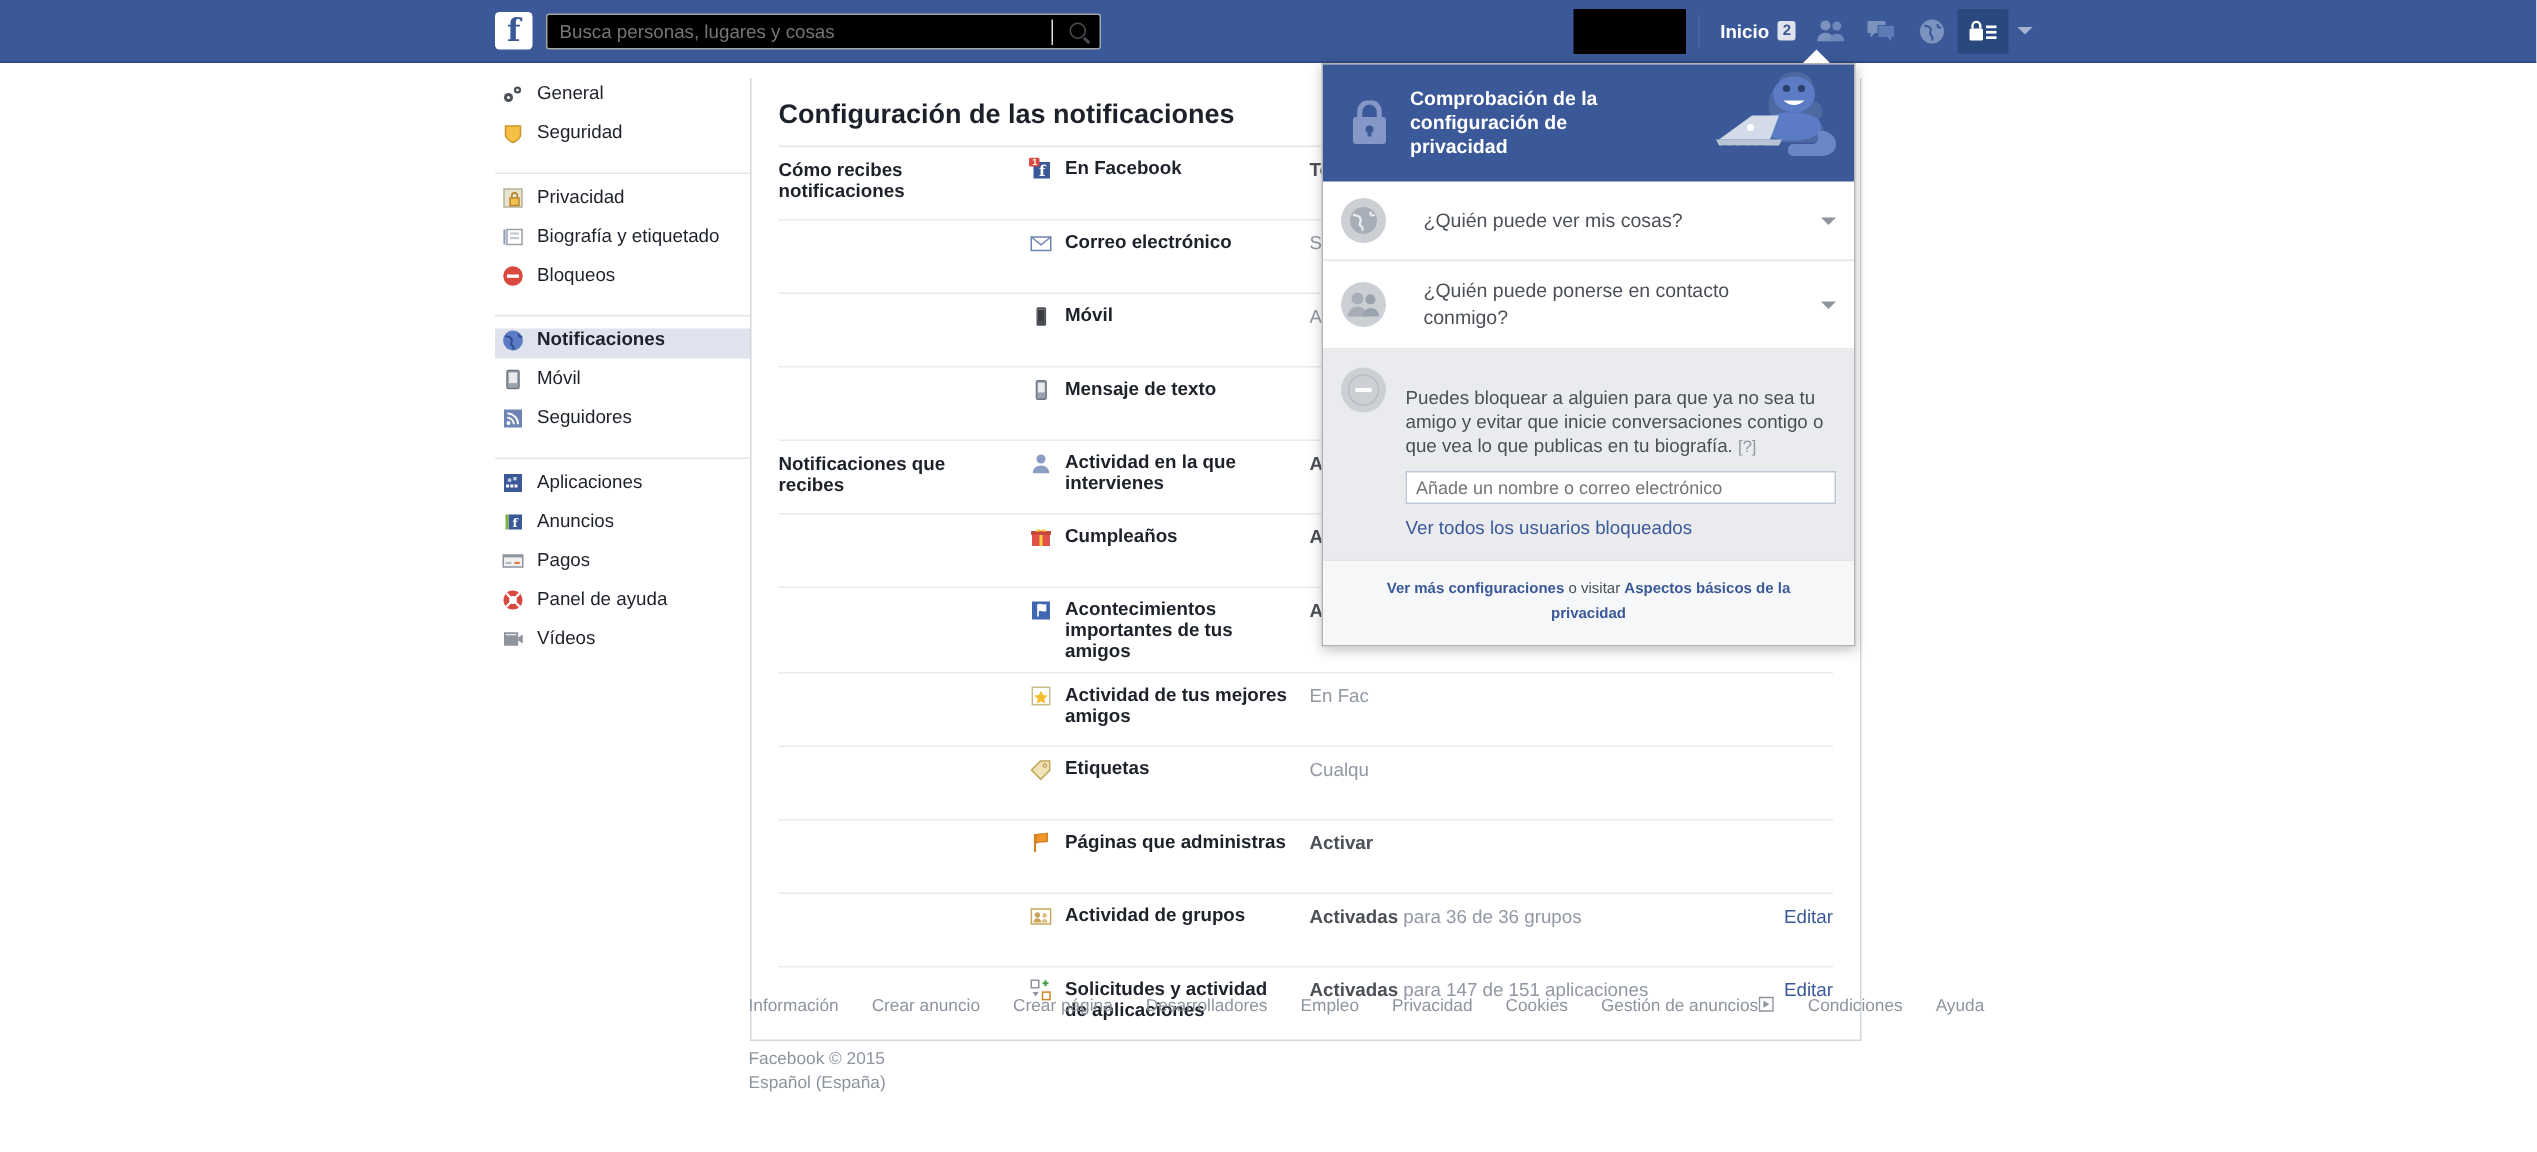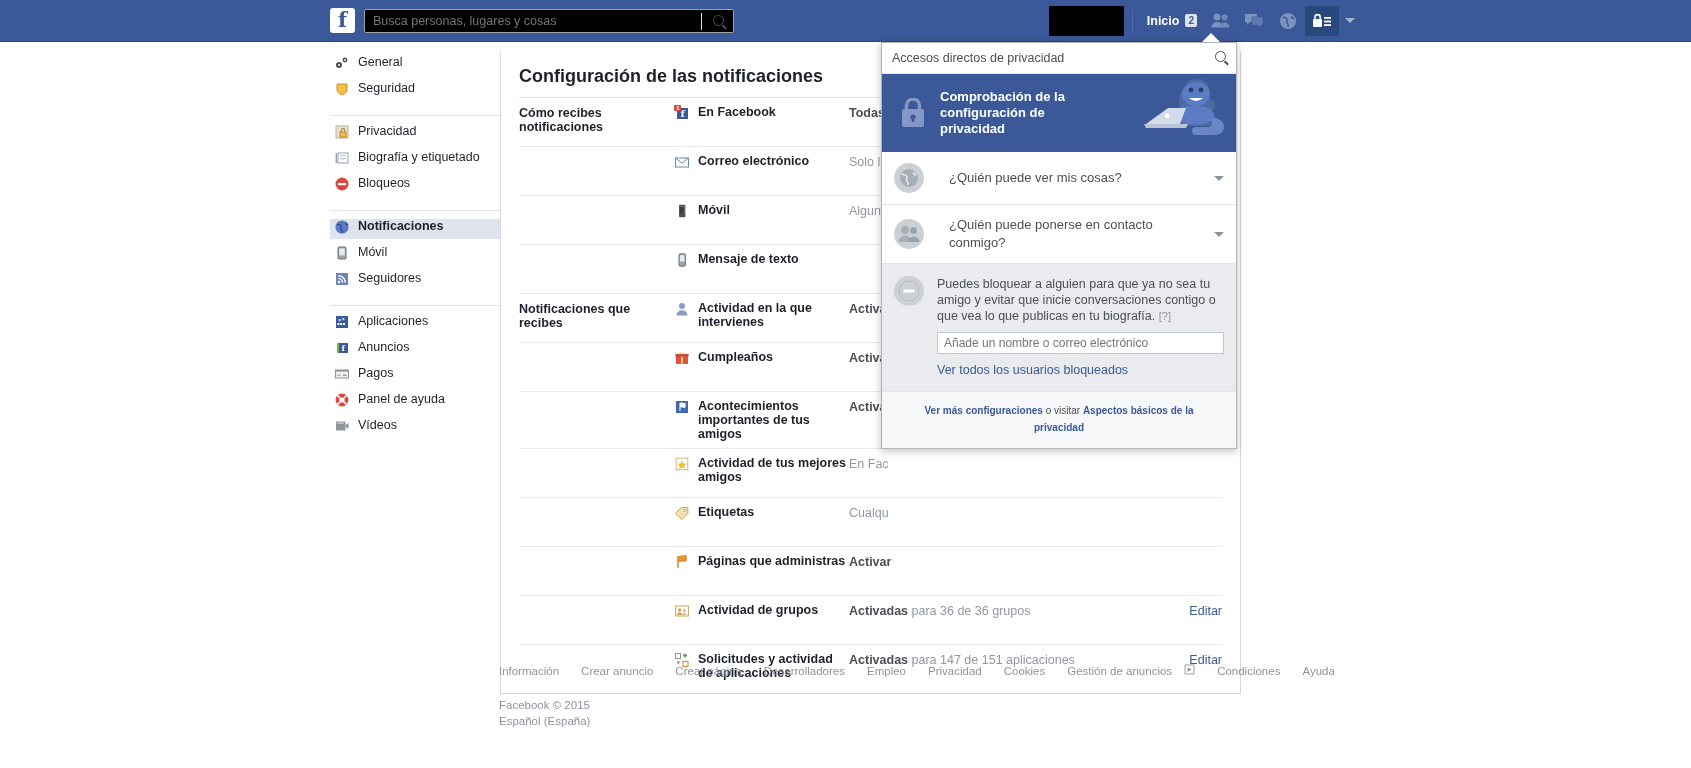--- a/index.html
+++ b/index.html
@@ -77,21 +77,21 @@
   .side-item.sel{background:#dfe3ee;font-weight:bold;border-left:0;}
   .side-item .ic{width:16px;height:16px;margin-right:8px;flex:none;position:relative;}
   .side-label{white-space:nowrap;overflow:hidden;}
 
   .main{
     position:absolute;left:500px;top:10px;width:741px;min-height:604px;
     background:#fff;border:1px solid #d3d6db;border-top:0;box-sizing:border-box;
   }
   .main-title{font-size:18px;font-weight:bold;color:#1d2129;padding:14px 0 10px 18px;}
   .table{margin:0 18px;border-top:1px solid #e5e5e5;}
-  .row{display:flex;border-bottom:1px solid #e9eaed;min-height:34px;align-items:flex-start;padding:7px 0;}
+  .row{display:flex;border-bottom:1px solid #e9eaed;min-height:34px;align-items:flex-start;padding:7px 0;gap:12px;}
   .row:last-child{border-bottom:0;}
   .row .c-sect{width:155px;font-weight:bold;font-size:12.5px;color:#1d2129;padding-top:1px;}
   .row .c-label{width:175px;display:flex;align-items:flex-start;font-size:12.5px;font-weight:bold;color:#1d2129;}
   .row .c-label .ic{width:16px;height:16px;margin-right:8px;flex:none;margin-top:0;}
   .row .c-val{flex:1;font-size:12.5px;color:#9197a3;padding-top:1px;}
   .row .c-val b{color:#4b4f56;font-weight:bold;}
   .row .c-edit{width:54px;text-align:right;font-size:12.5px;color:#3b5998;cursor:pointer;padding-top:1px;}
 
   .footer{position:absolute;left:499px;top:612px;width:1000px;}
   .flinks{display:flex;align-items:center;gap:0;font-size:11.5px;color:#8d949e;padding-top:10px;}
@@ -128,21 +128,21 @@
   .pop-row .pic{width:30px;height:30px;border-radius:50%;background:#ccd0d5;flex:none;margin-right:13px;
     display:flex;align-items:center;justify-content:center;}
   .pop-row .ptxt{font-size:13px;color:#4b4f56;line-height:18px;flex:1;}
   .chev{width:0;height:0;border-left:5px solid transparent;border-right:5px solid transparent;
         border-top:5px solid #8d949e;margin-left:8px;flex:none;}
   .chev.up{border-top:0;border-bottom:5px solid #8d949e;}
   .pop-expand{background:#e9ebee;padding:12px 12px 14px 12px;border-bottom:1px solid #e5e5e5;display:flex;}
   .pop-expand .pic{width:30px;height:30px;border-radius:50%;background:#ccd0d5;flex:none;margin-right:13px;
     display:flex;align-items:center;justify-content:center;}
   .pop-expand .body{flex:1;}
-  .pop-expand .body p{margin:0 0 8px 0;font-size:12.5px;color:#4b4f56;line-height:16px;}
+  .pop-expand .body p{margin:12px 0 8px 0;font-size:12.5px;color:#4b4f56;line-height:16px;}
   .pop-expand .body p .hint{color:#9197a3;font-size:11px;}
   .pop-expand input{
     width:100%;box-sizing:border-box;height:22px;border:1px solid #bdc7d8;padding:0 6px;
     font-family:"Liberation Sans",sans-serif;font-size:12px;color:#9197a3;background:#fff;outline:0;
   }
   .pop-expand .blocked{display:block;margin-top:9px;font-size:12.5px;color:#3b5998;cursor:pointer;}
   .pop-foot{
     background:#f6f7f9;padding:10px 22px 12px;text-align:center;font-size:10px;color:#4b4f56;line-height:17px;
   }
   .pop-foot a{color:#3b5998;font-weight:bold;text-decoration:none;cursor:pointer;}
@@ -559,47 +559,41 @@
 
     <div class="footer">
       <div class="flinks">
         <a>Información</a>
         <a>Crear anuncio</a>
         <a>Crear página</a>
         <a>Desarrolladores</a>
         <a>Empleo</a>
         <a>Privacidad</a>
         <a>Cookies</a>
-        <a style="margin-right:12px">Gestión de anuncios</a>
+        <a style="margin-right:0">Gestión de anuncios</a>
         <span style="margin-right:22px;display:inline-block">
           <svg width="11" height="11" viewBox="0 0 11 11">
               <path d="M1 1h9v9H1z" fill="none" stroke="#8d949e" stroke-width=".9"></path>
               <path d="M3.6 3.2l4 2.3-4 2.3z" fill="#8d949e"></path>
             </svg>
         </span>
         <a>Condiciones</a>
         <a>Ayuda</a>
       </div>
       <div class="fcopy">
         <div>Facebook © 2015</div>
         <div>Español (España)</div>
       </div>
     </div>
 
   </div>
 
   <div class="popup-arrow"></div>
   <div class="popup">
 
-    <div class="pop-head">
-      <span>Accesos directos de privacidad</span>
-      <span class="q">
-        <span class="mag" style="border-color:#4b4f56"></span>
-      </span>
-    </div>
 
     <div class="pop-banner">
       <span class="lock">
         <svg width="26" height="30" viewBox="0 0 26 30">
           <rect x="2" y="11" width="22" height="18" rx="2" fill="#8497c6"></rect>
           <path d="M6.5 11V7.5a6.5 6.5 0 0 1 13 0V11" stroke="#8497c6" stroke-width="3.4" fill="none"></path>
           <path d="M13 16.6a2.6 2.6 0 0 0-1.3 4.9V24h2.6v-2.5a2.6 2.6 0 0 0-1.3-4.9z" fill="#3b5998"></path>
         </svg>
       </span>
       <span class="btxt">Comprobación de la configuración de privacidad</span>

